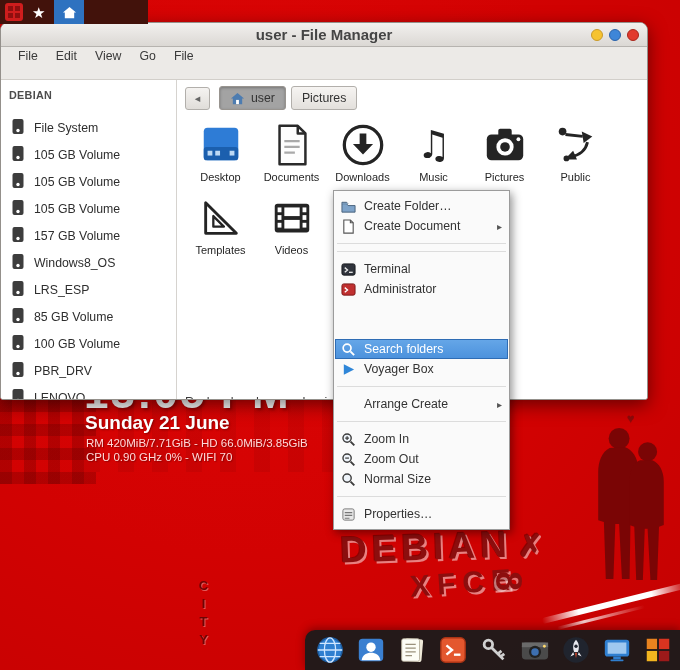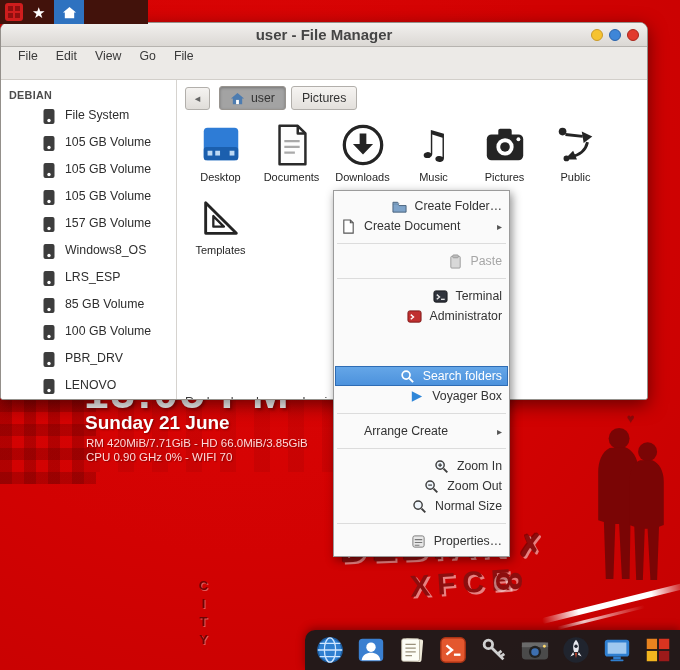--- a/index.html
+++ b/index.html
@@ -65,21 +65,21 @@
   .btn-min { right:44px; background:#f6c32f; border:1px solid #c8992a; }
   .btn-max { right:26px; background:#3e86d8; border:1px solid #2b62a8; }
   .btn-close { right:8px; background:#e23b2e; border:1px solid #a8261c; }
 
   .menubar { height:33px; background:#eceae7; border-bottom:1px solid #d2cfca; display:flex; align-items:flex-start; padding-left:8px; }
   .menu-item { padding:2px 9px; font-size:12.3px; color:#3a3a3a; }
 
   .win-body { display:flex; height:calc(100% - 46px); }
   .sidebar { width:176px; border-right:1px solid #d6d3cf; padding-top:4px; background:#ffffff; overflow:hidden; }
   .sb-header { font-size:10.8px; font-weight:bold; color:#4c4c4c; padding:5px 8px 7px; letter-spacing:.3px; }
-  .sb-item { height:27px; display:flex; align-items:flex-start; gap:9px; padding-left:10px;margin-left:31px; }
+  .sb-item { height:27px; display:flex; align-items:flex-end; gap:9px; padding-left:10px; }
   .sb-ico { width:14px; height:17px; flex:none; }
   .sb-ico svg { width:100%; height:100%; display:block; }
   .sb-label { font-size:12.3px; color:#2e2e2e; white-space:nowrap; }
 
   .main { flex:1; position:relative; background:#ffffff; }
   .toolbar { display:flex; align-items:center; gap:9px; padding:6px 0 4px 8px; }
   .back-btn { width:25px; height:23px; border:1px solid #b2afab; border-radius:3px;
     background:linear-gradient(#f5f3f1,#e0ddd9); color:#666; font-size:11px;
     display:flex; align-items:center; justify-content:center; }
   .breadcrumb { display:flex; gap:5px; }
@@ -94,21 +94,21 @@
   .file-cell { width:71px; margin-bottom:12px; text-align:center; }
   .file-ico { width:46px; height:46px; margin:0 auto; }
   .file-ico svg { width:100%; height:100%; display:block; }
   .file-label { font-size:11px; color:#262626; margin-top:3px; }
 
   .statusbar { position:absolute; left:8px; bottom:1px; font-size:12.3px; color:#3a3a3a; }
 
   
   .context-menu { position:absolute; left:333px; top:190px; width:177px; z-index:40;
     background:#fafafa; border:1px solid #9b9b9b; box-shadow:2px 3px 9px rgba(0,0,0,.45); padding:5px 1px; }
-  .cm-item { height:20px; display:flex; align-items:center; padding:0 6px; font-size:12.3px; color:#333;justify-content:flex-end; }
+  .cm-item { height:20px; display:flex; align-items:center; padding:0 6px; font-size:12.3px; color:#333; }
   .cm-ico { width:15px; height:15px; margin-right:8px; flex:none; }
   .cm-ico svg { width:100%; height:100%; display:block; }
   .cm-label { white-space:nowrap; }
   .cm-arrow { margin-left:auto; color:#555; font-size:10px; }
   .cm-item.hl { background:linear-gradient(#66a7e8,#4b91dc); color:#ffffff; box-shadow:inset 0 0 0 1px #2e6cb4;margin-top:40px; }
   .cm-item.dis { color:#a6a6a6; }
   .menu-sep { height:1px; background:#dcdcdc; margin:7px 2px; }
 
   
   .dock { position:absolute; left:305px; bottom:0; width:375px; height:40px; z-index:50;
@@ -373,20 +373,38 @@
             </div>
             <div class="file-cell">
               <div class="file-ico">
                 <svg viewBox="0 0 48 48">
                   <path d="M8 40 L40 40 L8 8 Z" fill="#fff" stroke="#242424" stroke-width="3" stroke-linejoin="round"></path>
                   <path d="M16 33 L27 33 L16 22 Z" fill="none" stroke="#242424" stroke-width="2.4" stroke-linejoin="round"></path>
                 </svg>
               </div>
               <div class="file-label">Templates</div>
             </div>
+            <div class="file-cell">
+              <div class="file-ico">
+                <svg viewBox="0 0 48 48">
+                  <rect x="6" y="9" width="36" height="30" rx="3" fill="#242424"></rect>
+                  <g fill="#fff">
+                    <rect x="9" y="13" width="4" height="5"></rect>
+                    <rect x="9" y="21" width="4" height="5"></rect>
+                    <rect x="9" y="29" width="4" height="5"></rect>
+                    <rect x="35" y="13" width="4" height="5"></rect>
+                    <rect x="35" y="21" width="4" height="5"></rect>
+                    <rect x="35" y="29" width="4" height="5"></rect>
+                    <rect x="16" y="13" width="16" height="9"></rect>
+                    <rect x="16" y="26" width="16" height="9"></rect>
+                  </g>
+                </svg>
+              </div>
+              <div class="file-label">Videos</div>
+            </div>
           </div>
         <div class="statusbar">Rechercher dans ce dossier</div>
       </div>
     </div>
   </div>
 
   <div class="context-menu">
       <div class="cm-item">
         <span class="cm-ico">
           <svg viewBox="0 0 16 16">
@@ -400,29 +418,20 @@
         <span class="cm-ico">
           <svg viewBox="0 0 16 16">
             <path d="M3 1h7l3 3v11H3z" fill="#fff" stroke="#555" stroke-width="1.2"></path>
             <path d="M10 1v3h3" fill="none" stroke="#555" stroke-width="1.2"></path>
           </svg>
         </span>
         <span class="cm-label">Create Document</span>
         <span class="cm-arrow">▸</span>
       </div>
       <div class="menu-sep"></div>
-      <div class="cm-item dis">
-        <span class="cm-ico">
-          <svg viewBox="0 0 16 16">
-            <rect x="3" y="2.5" width="10" height="12.5" rx="1" fill="#d8d8d8" stroke="#9a9a9a"></rect>
-            <rect x="5" y="1" width="6" height="3" rx="1" fill="#bdbdbd" stroke="#9a9a9a"></rect>
-          </svg>
-        </span>
-        <span class="cm-label">Paste</span>
-      </div>
       <div class="menu-sep"></div>
       <div class="cm-item">
         <span class="cm-ico">
           <svg viewBox="0 0 16 16">
             <rect x="1" y="2" width="14" height="12" rx="2" fill="#30343c" stroke="#14161a"></rect>
             <path d="M4 6l3 2.5L4 11" stroke="#e8e8e8" stroke-width="1.4" fill="none"></path>
             <path d="M8.5 11h4" stroke="#e8e8e8" stroke-width="1.4"></path>
           </svg>
         </span>
         <span class="cm-label">Terminal</span>

